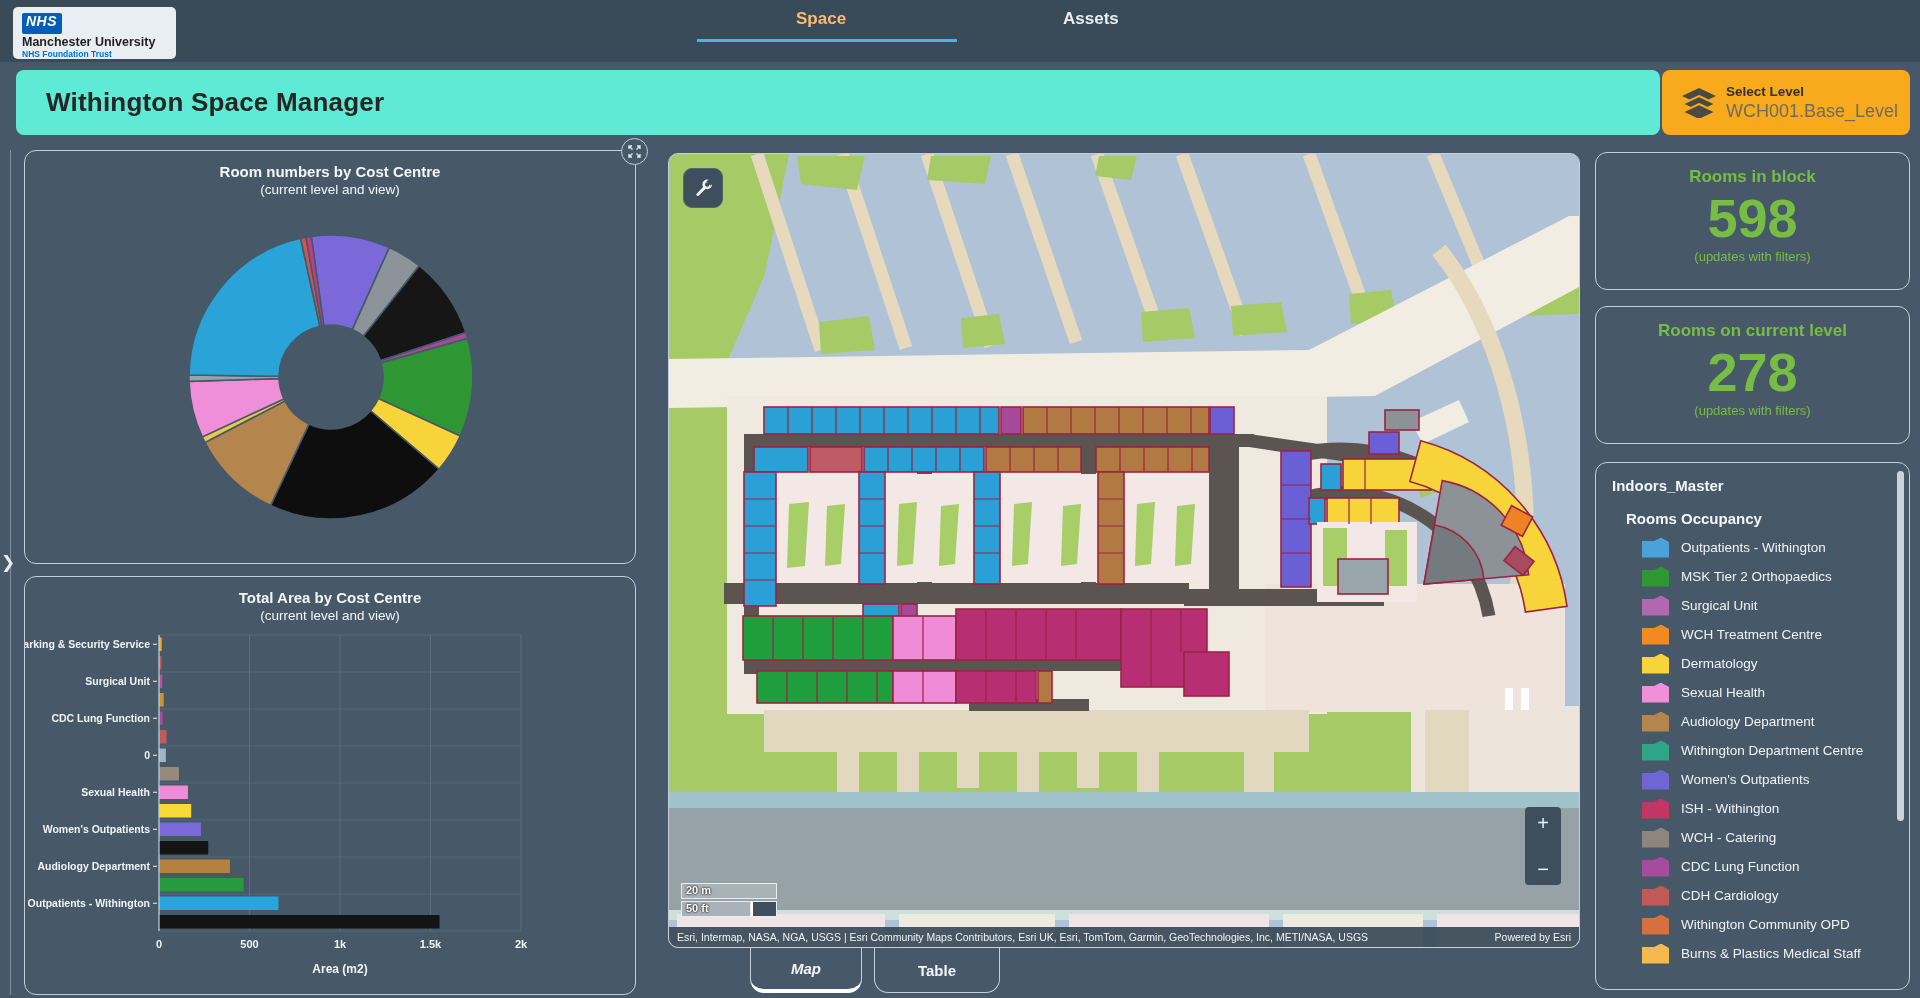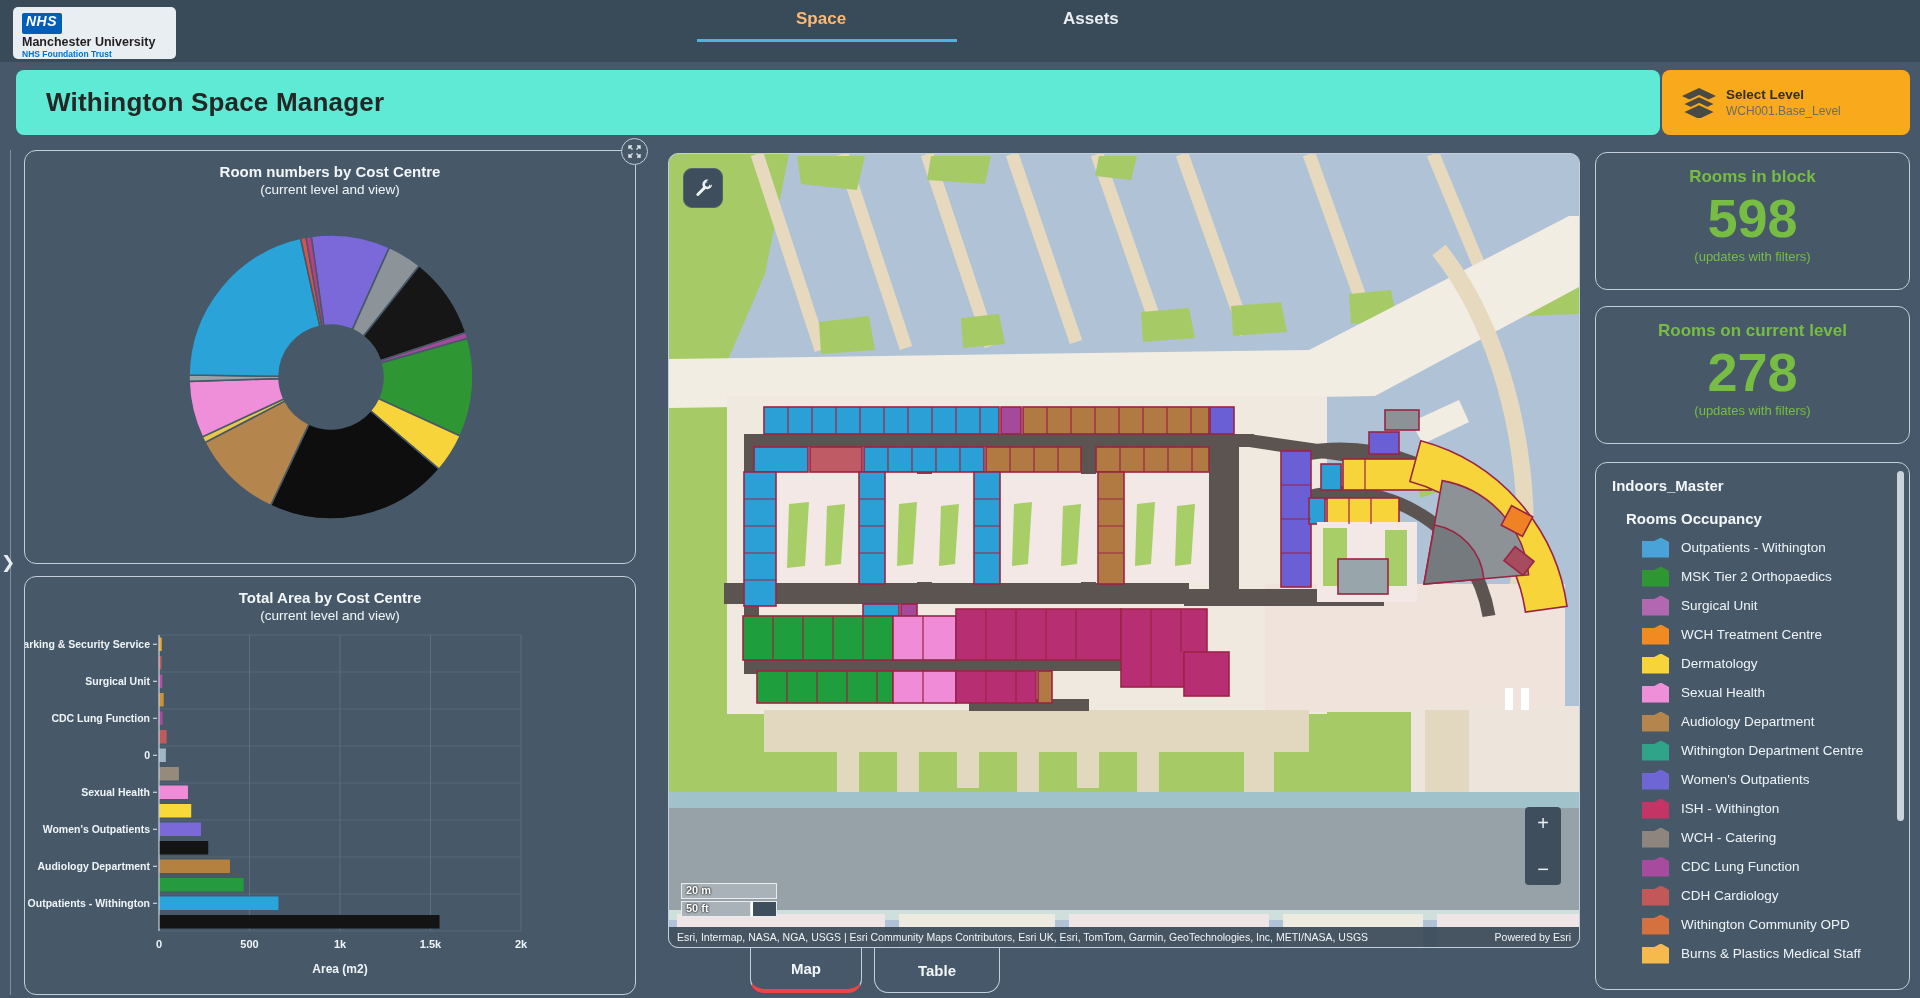--- a/index.html
+++ b/index.html
@@ -21,21 +21,21 @@
 
   
   .banner { position:absolute; left:8px; top:70px; width:1644px; height:65px;
     background:#5eead4; border-radius:8px; display:flex; align-items:center;margin-left:8px; }
   .banner-title { font-size:26px; font-weight:bold; color:#262626; margin-left:30px; letter-spacing:.2px; }
   .level-box { position:absolute; left:1662px; top:70px; width:248px; height:65px;
     background:#F9A91C; border-radius:8px; display:flex; align-items:center; cursor:pointer; }
   .level-icon { margin-left:20px; width:34px; height:30px; }
   .level-texts { margin-left:10px; }
   .level-label { font-size:13.5px; font-weight:bold; color:#31302B; }
-  .level-value { font-size:12px; color:#6E6C61; margin-top:2px; }
+  .level-value { font-size:18px; color:#6E6C61; margin-top:2px; }
 
   
   .panel { position:absolute; background:#475969; border:1px solid #C3CFDA; border-radius:12px; }
 
   
   .pie-panel  { left:24px; top:150px; width:612px; height:414px; }
   .bar-panel  { left:24px; top:576px; width:612px; height:419px; }
   .chart-title { text-align:center; color:#F2F6F8; font-weight:bold; font-size:15px; margin-top:12px; }
   .chart-sub   { text-align:center; color:#F2F6F8; font-size:13.5px; margin-top:2px; }
   .expand-btn { position:absolute; right:-13px; top:-13px; width:27px; height:27px; border-radius:50%;
@@ -56,21 +56,21 @@
     text-shadow:0 0 2px #222, 0 0 2px #222; }
   .attribution { position:absolute; left:0; bottom:0; width:100%; height:20px; background:rgba(56,73,87,.92);
     color:#F0F4F7; font-size:10.5px; display:flex; align-items:center; padding:0 8px; }
   .attribution .powered { margin-left:auto; }
   .zoom-ctrl { position:absolute; right:18px; bottom:62px; width:36px; height:78px; background:#3E4E5C;
     border-radius:4px; display:flex; flex-direction:column; align-items:center; justify-content:space-between; padding:6px 0; }
   .zoom-ctrl div { color:#E9EEF2; font-size:20px; line-height:20px; cursor:pointer; width:100%; text-align:center; }
   .map-tab { position:absolute; top:948px; height:45px; border:1px solid #C3CFDA; border-top:none;
     border-radius:0 0 14px 14px; color:#F2F6F8; font-size:15px; font-weight:bold;
     display:flex; align-items:center; justify-content:center; cursor:pointer; background:#46586A; }
-  .map-tab.active { border-bottom:4px solid #ef4444; }
+  .map-tab.active { border-bottom:4px solid #ffffff;font-style:italic; }
   .tab-map { left:750px; width:112px; }
   .tab-table { left:874px; width:126px; }
 
   
   .stat-card { left:1595px; width:315px; height:138px; text-align:center; color:#77BD43; }
   .stat-title { font-size:17px; font-weight:bold; margin-top:14px; }
   .stat-value { font-size:54px; font-weight:bold; line-height:58px; margin-top:2px; }
   .stat-note  { font-size:13px; margin-top:2px; }
   .legend-panel { left:1595px; top:462px; width:315px; height:528px; overflow:hidden; }
   .legend-header { color:#F2F6F8; font-weight:bold; font-size:15px; margin:14px 0 0 16px; }

